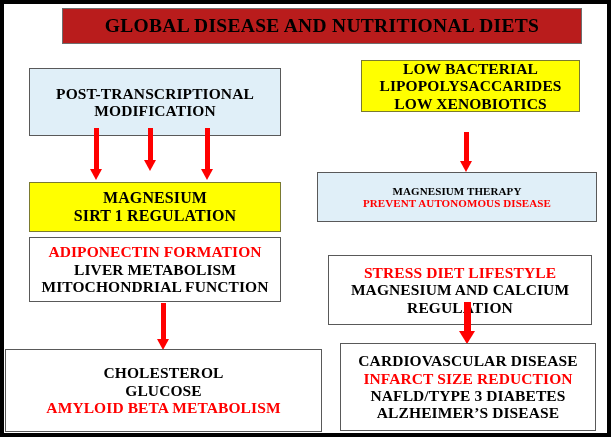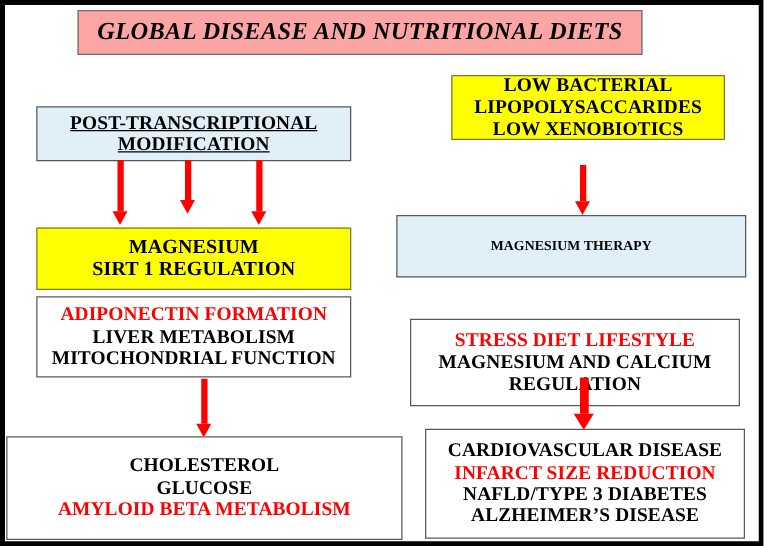--- a/index.html
+++ b/index.html
@@ -40,32 +40,31 @@
   }
   .box .line { display: block; white-space: nowrap; }
   .blue   { background: #e0eff8; }
   .yellow { background: #ffff00; border-color: #7a7a30; }
   .red    { color: #ff0000; }
   .black  { color: #000000; }
 
   #title-box {
     position: absolute;
     left: 62px; top: 8px;
-    width: 452px; height: 36px;
+    width: 520px; height: 36px;
     border: 1.5px solid #6e6e6e;
-    background: #fca5a5;
+    background: #b91c1c;
     box-sizing: border-box;
     display: flex;
     align-items: center;
     justify-content: center;
     font-weight: bold;
     font-size: 19.5px;
     letter-spacing: 0.3px;
     color: #000000;
-    font-style: italic;
   }
 
   
   .arrow {
     position: absolute;
     width: 7px;
   }
   .arrow .shaft {
     position: absolute;
     left: 1px;
@@ -92,21 +91,21 @@
 </style>
 </head>
 <body>
 
 <div id="canvas">
 
   <div id="title-box">
     <span>GLOBAL DISEASE AND NUTRITIONAL DIETS</span>
   </div>
 
-  <div class="box blue" style="left:29px; top:85px; width:252px; height:44px; font-size:15.5px;text-decoration:underline;">
+  <div class="box blue" style="left:29px; top:68px; width:252px; height:68px; font-size:15.5px;">
     <span class="line black">POST-TRANSCRIPTIONAL</span>
     <span class="line black">MODIFICATION</span>
   </div>
 
   <div class="box yellow" style="left:361px; top:60px; width:219px; height:52px; font-size:15.5px;">
     <span class="line black">LOW BACTERIAL</span>
     <span class="line black">LIPOPOLYSACCARIDES</span>
     <span class="line black">LOW XENOBIOTICS</span>
   </div>
 
@@ -128,20 +127,21 @@
     <div class="head" style="top:29px;"></div>
   </div>
 
   <div class="box yellow" style="left:29px; top:182px; width:252px; height:50px; font-size:16px;">
     <span class="line black">MAGNESIUM</span>
     <span class="line black">SIRT 1 REGULATION</span>
   </div>
 
   <div class="box blue" style="left:317px; top:172px; width:280px; height:50px; font-size:11px;">
     <span class="line black">MAGNESIUM THERAPY</span>
+    <span class="line red">PREVENT AUTONOMOUS DISEASE</span>
   </div>
 
   <div class="box" style="left:29px; top:237px; width:252px; height:65px; font-size:15.5px;">
     <span class="line red">ADIPONECTIN FORMATION</span>
     <span class="line black">LIVER METABOLISM</span>
     <span class="line black">MITOCHONDRIAL FUNCTION</span>
   </div>
 
   <div class="box" style="left:328px; top:231px; width:264px; height:70px; font-size:15.5px;margin-top:24px;">
     <span class="line red">STRESS DIET LIFESTYLE</span>

